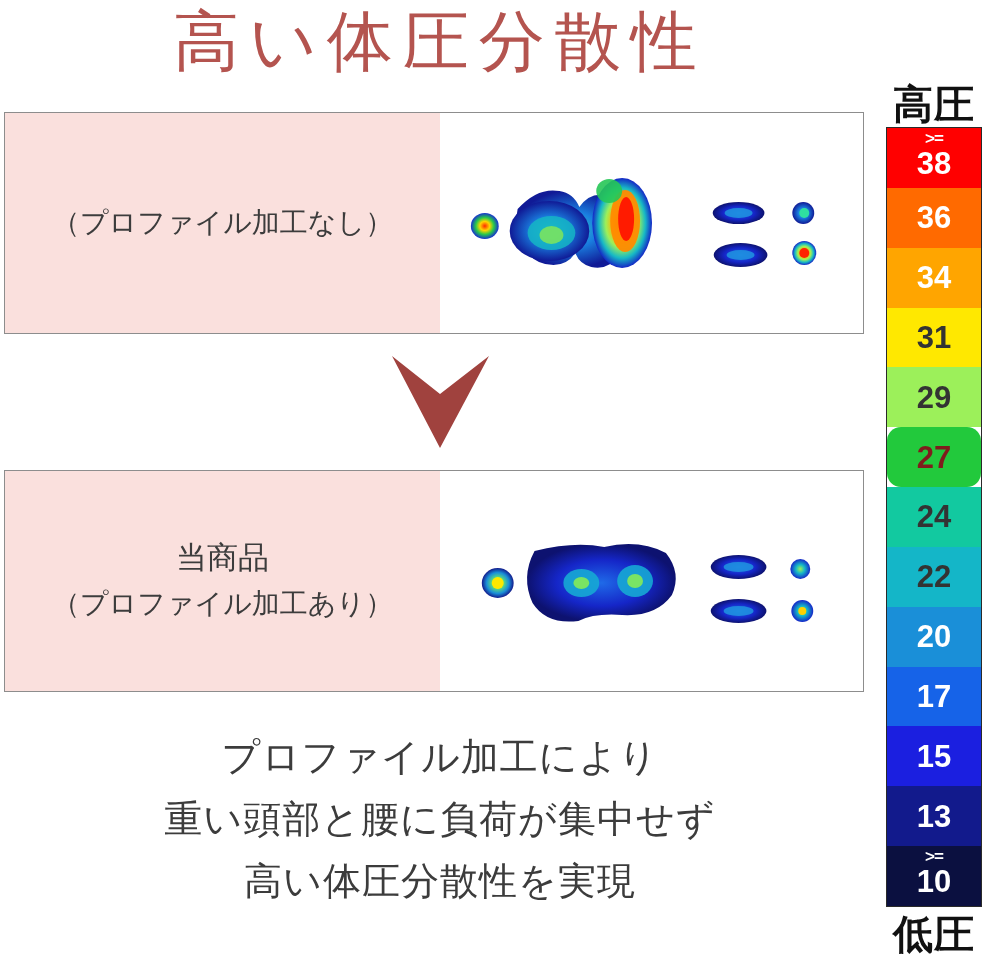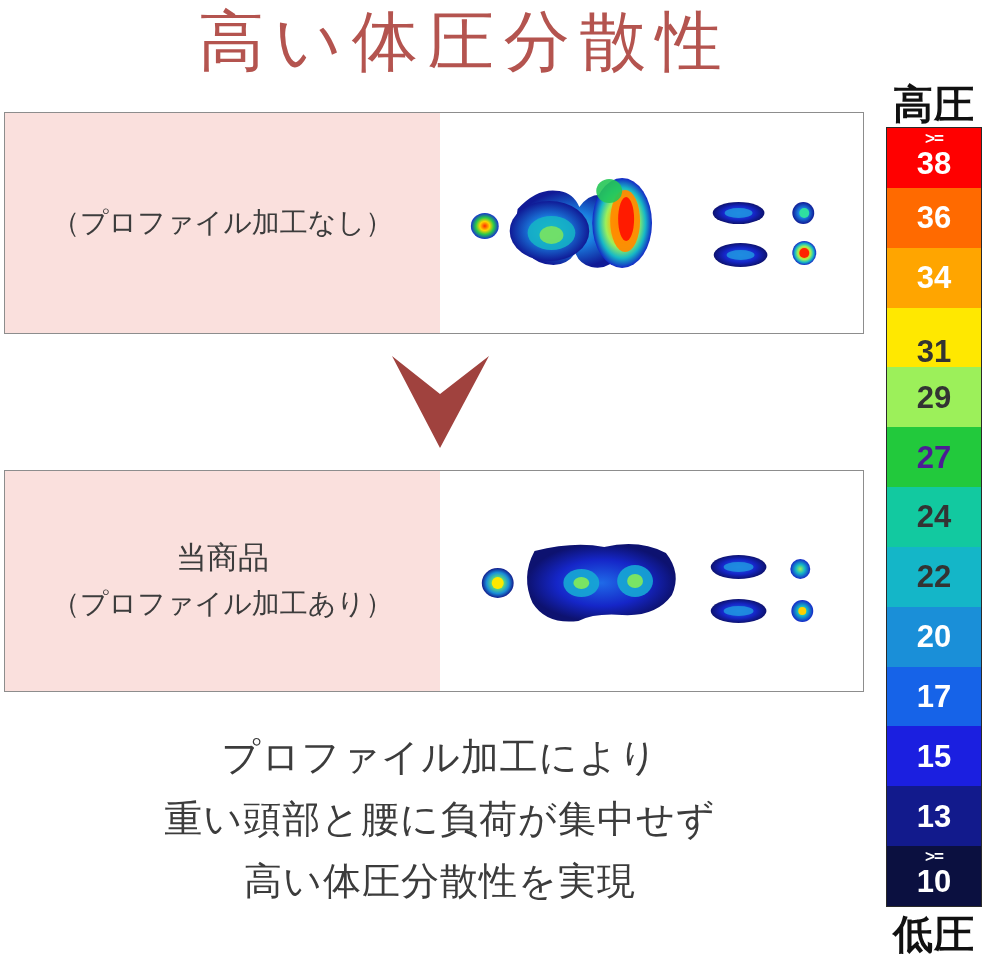--- a/index.html
+++ b/index.html
@@ -22,21 +22,20 @@
     left: 0;
     top: 2px;
     width: 880px;
     text-align: center;
     font-family: "Liberation Serif", serif;
     font-size: 66px;
     line-height: 80px;
     letter-spacing: 10px;
     color: #b4544f;
     white-space: nowrap;
-    margin-left: 25px;
   }
 
   
   .panel {
     position: absolute;
     left: 4px;
     width: 860px;
     border: 1px solid #8d8d8d;
     box-sizing: border-box;
     background: #ffffff;
@@ -282,27 +281,27 @@
       <div class="legend-cell first" style="background: rgb(255, 0, 0); color: rgb(255, 255, 255);">
         <span class="gte">&gt;=</span>
         <span class="val">38</span>
       </div>
       <div class="legend-cell" style="background: rgb(255, 106, 0); color: rgb(255, 255, 255);">
         <span class="val">36</span>
       </div>
       <div class="legend-cell" style="background: rgb(255, 165, 0); color: rgb(255, 255, 255);">
         <span class="val">34</span>
       </div>
-      <div class="legend-cell" style="background: rgb(255, 232, 0); color: rgb(51, 51, 51); align-items: flex-end;">
+      <div class="legend-cell" style="background: rgb(255, 232, 0); color: rgb(51, 51, 51);">
         <span class="val">31</span>
       </div>
       <div class="legend-cell" style="background: rgb(156, 240, 90); color: rgb(51, 51, 51);">
         <span class="val">29</span>
       </div>
-      <div class="legend-cell" style="background: rgb(34, 201, 60); color: #4c1d95;">
+      <div class="legend-cell" style="background: rgb(34, 201, 60); color: #7f1d1d; border-radius: 14px;">
         <span class="val">27</span>
       </div>
       <div class="legend-cell" style="background: rgb(18, 201, 160); color: rgb(51, 51, 51);">
         <span class="val">24</span>
       </div>
       <div class="legend-cell" style="background: rgb(20, 182, 200); color: rgb(51, 51, 51);">
         <span class="val">22</span>
       </div>
       <div class="legend-cell" style="background: rgb(26, 143, 216); color: #ffffff;">
         <span class="val">20</span>

